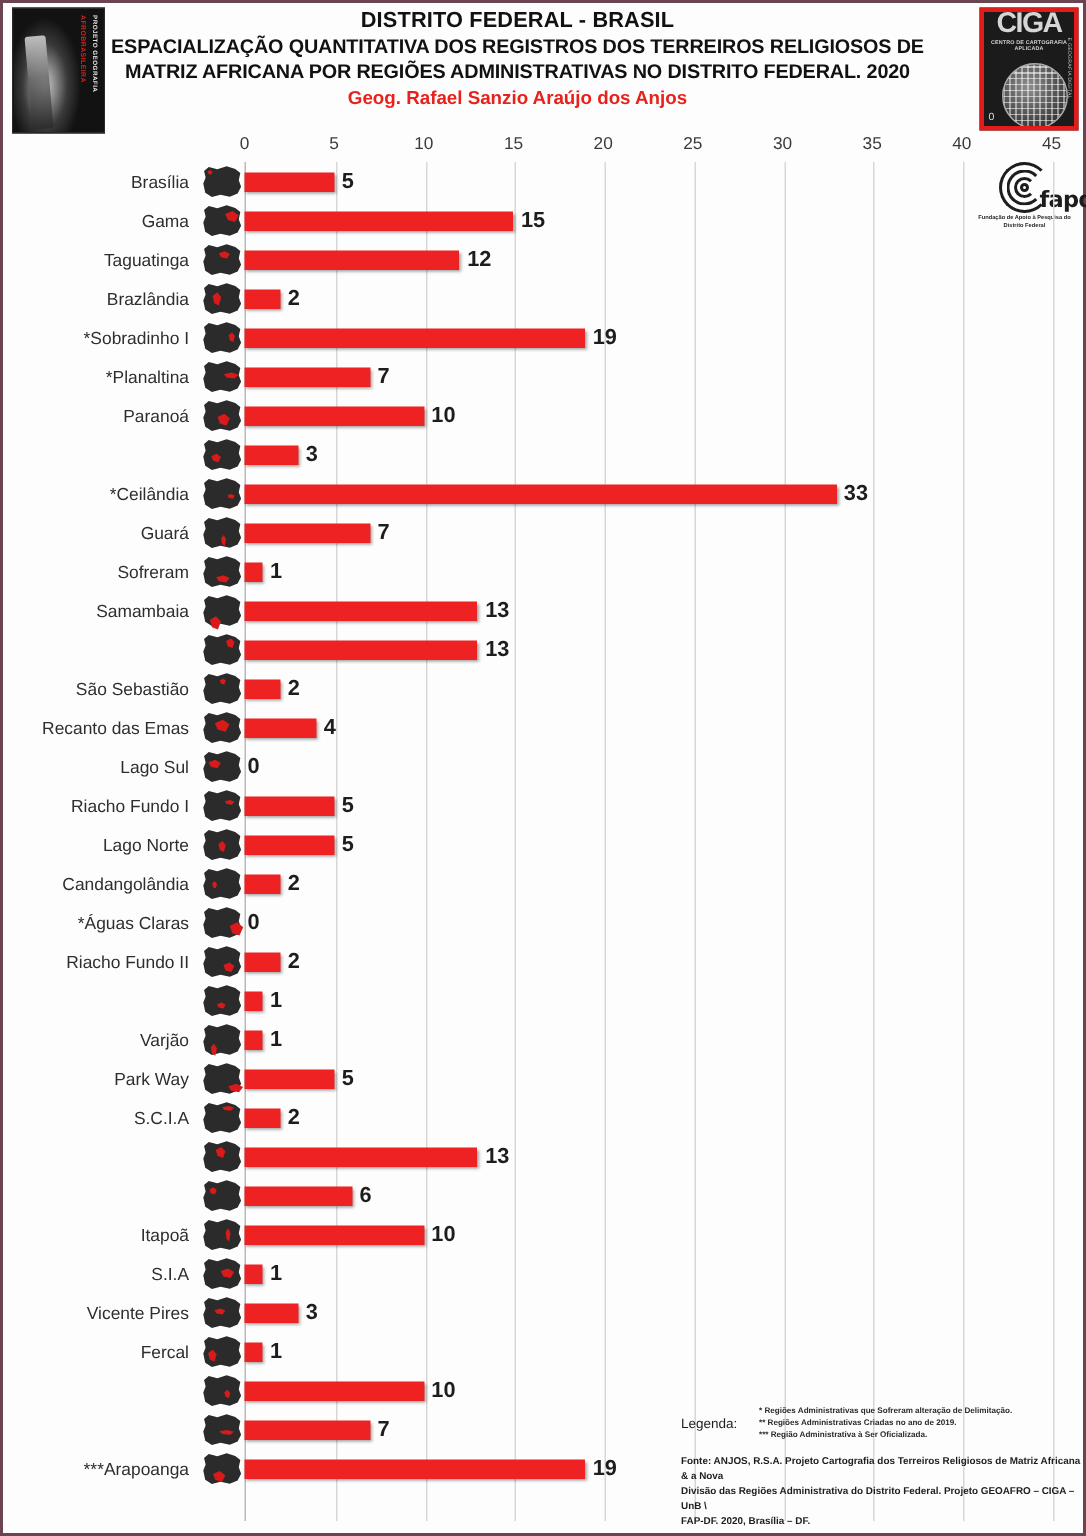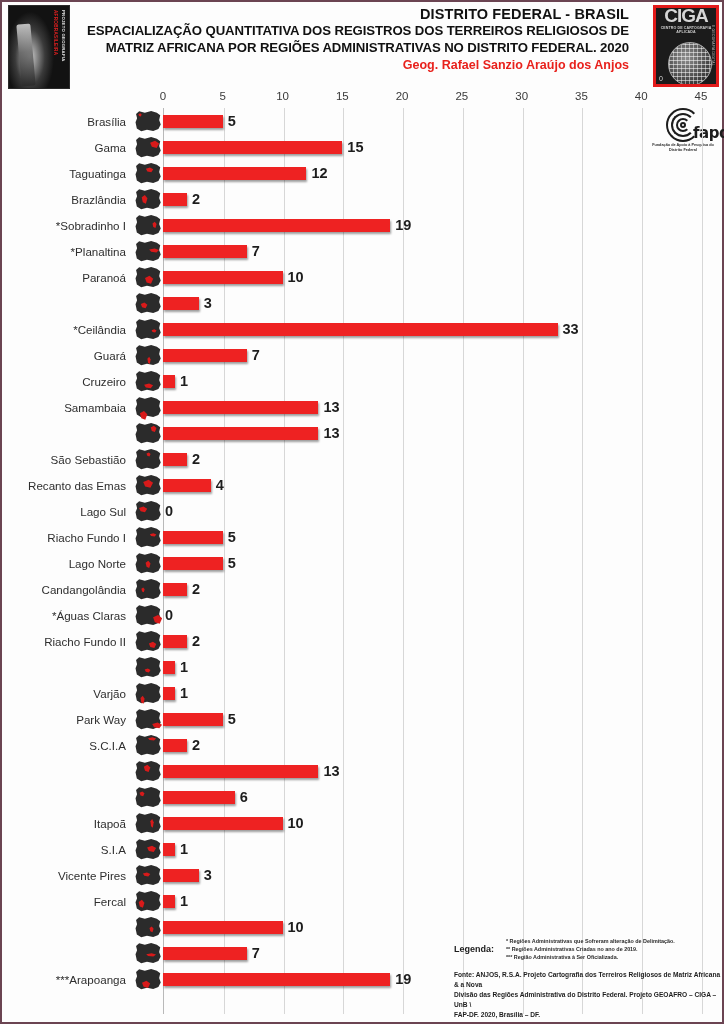--- a/index.html
+++ b/index.html
@@ -47,21 +47,21 @@
     writing-mode:vertical-rl;
     font-size:4.2px; letter-spacing:.3px; line-height:6px;
     color:#e4e4e4; font-weight:bold;
     text-align:left;
     max-height:76px;
   }
   .cover-txt.red { right:11px; color:#e02020; font-size:4.6px; }
 
   #title-block {
     position:absolute; left:59px; top:2px; width:568px;
-    text-align:right;
+    text-align:center;
   }
   #title-line1 {
     font-size:14.5px; font-weight:bold; color:#111; letter-spacing:.1px;
     line-height:17px; margin-top:2px;
   }
   #title-line2 {
     font-size:13.2px; font-weight:bold; color:#111; line-height:16.5px;
     letter-spacing:-0.1px;
   }
   #title-author {
@@ -188,21 +188,21 @@
     margin-left:5px; line-height:13px;
   }
   .bar.zero { box-shadow:none; }
 
   
   #legend-block {
     position:absolute; left:452px; top:936px; width:262px;
   }
   #legend-title {
     position:absolute; left:0; top:6px;
-    font-size:9px; font-weight:bold; color:#1d1d1d;
+    font-size:9px; font-weight:normal; color:#1d1d1d;
   }
   #legend-notes {
     position:absolute; left:52px; top:0; width:208px;
     font-size:5.4px; color:#2b2b2b; line-height:7.8px; font-weight:bold;
   }
   #source-block {
     position:absolute; left:452px; top:968px; width:268px;
     font-size:6.6px; color:#1d1d1d; line-height:10px; font-weight:bold;
   }
 </style>
@@ -376,21 +376,21 @@
         <div class="row-ra-icon">
           <div class="blob"></div>
           <div class="red-spot" style="width: 4px; height: 9px; left: 12px; top: 12px;"></div>
         </div>
         <div class="bar-wrap">
           <div class="bar" style="width: 83.6889px;"></div>
           <div class="bar-value">7</div>
         </div>
       </div>
       <div class="row" style="top: 260px;">
-        <div class="row-label">Cruzeiro</div>
+        <div class="row-label">Sofreram</div>
         <div class="row-ra-icon">
           <div class="blob"></div>
           <div class="red-spot" style="width: 11px; height: 6px; left: 8px; top: 13px;"></div>
         </div>
         <div class="bar-wrap">
           <div class="bar" style="width: 11.9556px;"></div>
           <div class="bar-value">1</div>
         </div>
       </div>
       <div class="row" style="top: 286px;">

